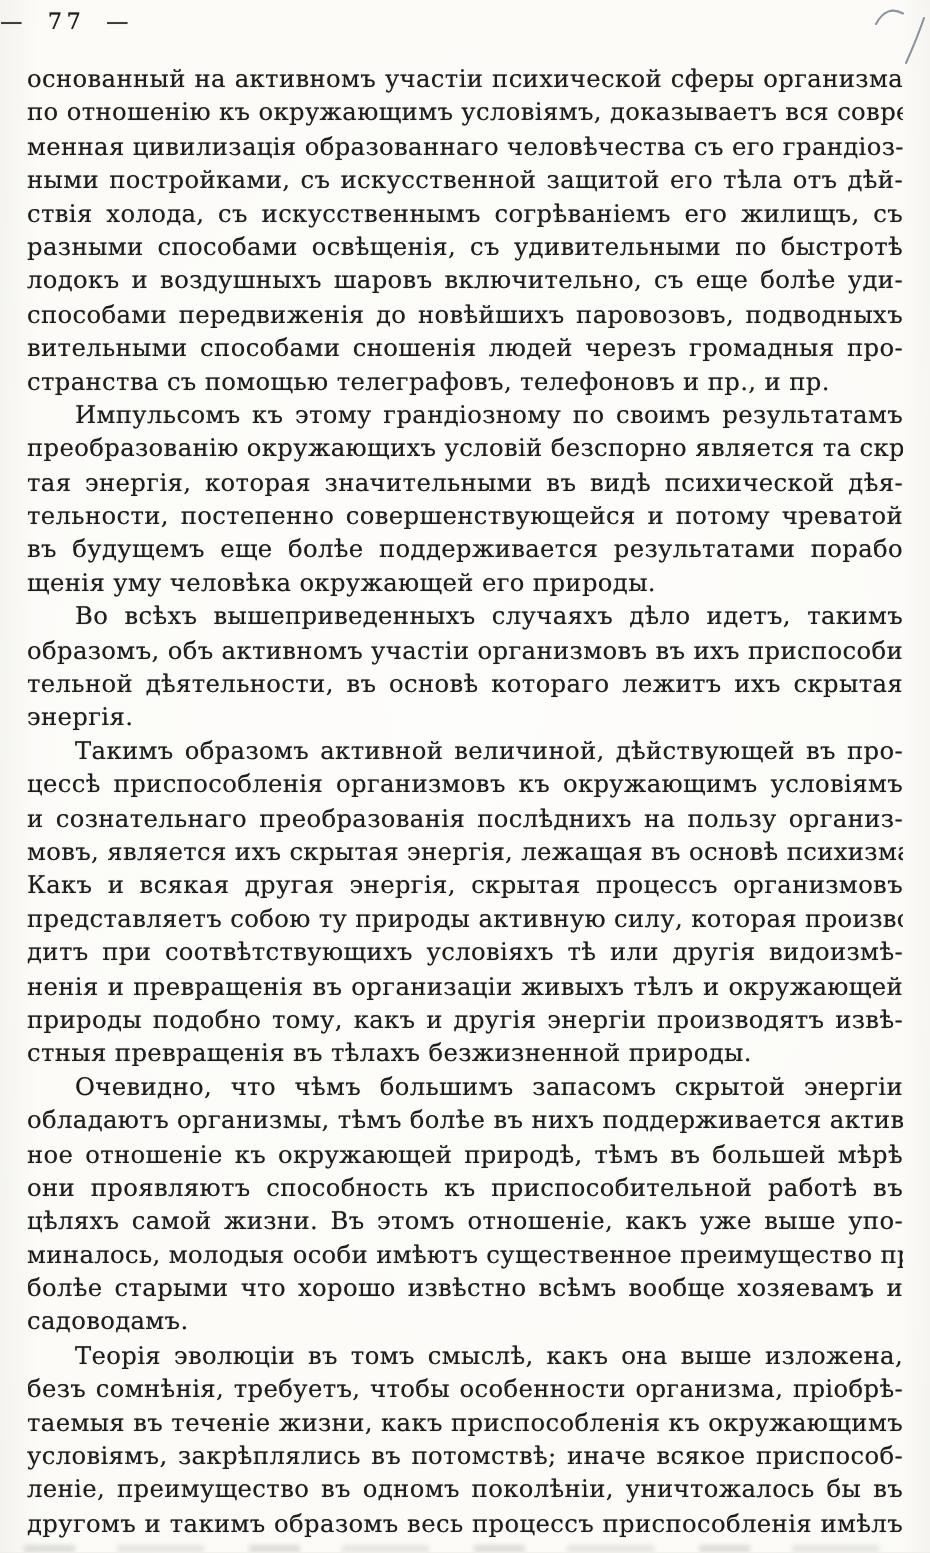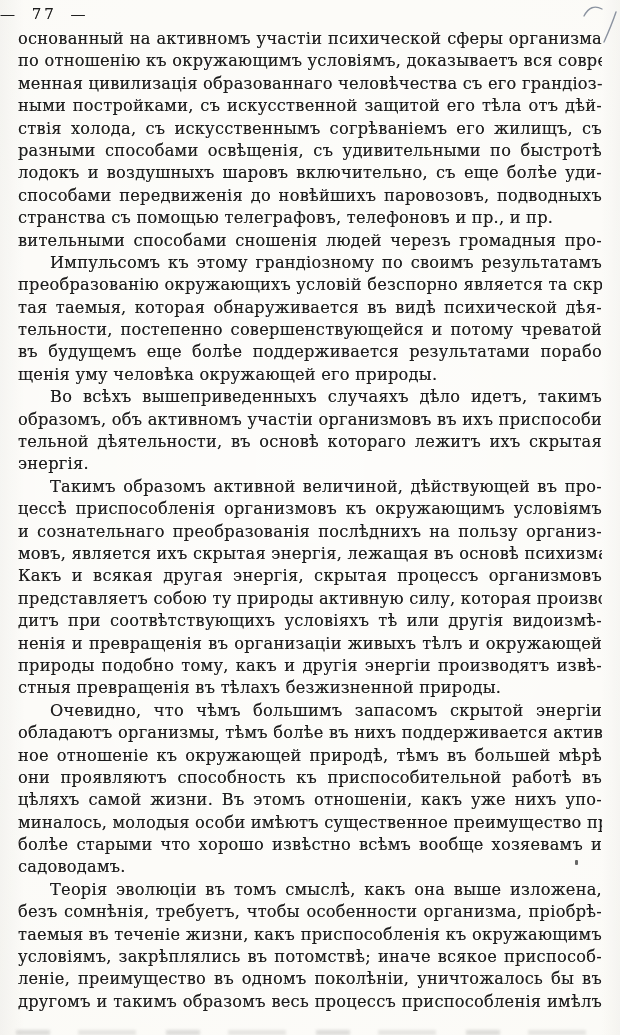--- a/index.html
+++ b/index.html
@@ -26,21 +26,21 @@
     left: 0;
     right: 0;
     font-size: 15px;
     letter-spacing: 3px;
     word-spacing: 6px;
     color: var(--ink, #1d1d1d);
     text-shadow: 0 0 0.5px rgba(20,20,20,0.6);
   }
   .body-col {
     position: absolute;
-    top: 28px;
+    top: 42px;
     left: 18px;
     width: 584px;
   }
   .line {
     font-size: 16.2px;
     line-height: 22.4px;
     height: 22.4px;
     overflow: hidden;
     text-align: justify;
     text-align-last: justify;
@@ -99,25 +99,25 @@
 
   <div class="body-col" id="page-body">
       <div class="line">основанный на активномъ участіи психической сферы организма</div>
       <div class="line">по отношенію къ окружающимъ условіямъ, доказываетъ вся совре-</div>
       <div class="line">менная цивилизація образованнаго человѣчества съ его грандіоз-</div>
       <div class="line">ными постройками, съ искусственной защитой его тѣла отъ дѣй-</div>
       <div class="line">ствія холода, съ искусственнымъ согрѣваніемъ его жилищъ, съ</div>
       <div class="line">разными способами освѣщенія, съ удивительными по быстротѣ</div>
       <div class="line">лодокъ и воздушныхъ шаровъ включительно, съ еще болѣе уди-</div>
       <div class="line">способами передвиженія до новѣйшихъ паровозовъ, подводныхъ</div>
+      <div class="line">вительными способами сношенія людей черезъ громадныя про-</div>
       <div class="line end">странства съ помощью телеграфовъ, телефоновъ и пр., и пр.</div>
-      <div class="line">вительными способами сношенія людей черезъ громадныя про-</div>
       <div class="line indent">Импульсомъ къ этому грандіозному по своимъ результатамъ</div>
       <div class="line">преобразованію окружающихъ условій безспорно является та скры-</div>
-      <div class="line">тая таемыя, которая обнаруживается въ видѣ психической дѣя-</div>
+      <div class="line">тая энергія, которая значительными въ видѣ психической дѣя-</div>
       <div class="line">тельности, постепенно совершенствующейся и потому чреватой</div>
       <div class="line">въ будущемъ еще болѣе поддерживается результатами порабо</div>
       <div class="line end">щенія уму человѣка окружающей его природы.</div>
       <div class="line indent">Во всѣхъ вышеприведенныхъ случаяхъ дѣло идетъ, такимъ</div>
       <div class="line">образомъ, объ активномъ участіи организмовъ въ ихъ приспособи-</div>
       <div class="line">тельной дѣятельности, въ основѣ котораго лежитъ ихъ скрытая</div>
       <div class="line end">энергія.</div>
       <div class="line indent">Такимъ образомъ активной величиной, дѣйствующей въ про-</div>
       <div class="line">цессѣ приспособленія организмовъ къ окружающимъ условіямъ</div>
       <div class="line">и сознательнаго преобразованія послѣднихъ на пользу организ-</div>
@@ -125,21 +125,21 @@
       <div class="line">Какъ и всякая другая энергія, скрытая процессъ организмовъ</div>
       <div class="line">представляетъ собою ту природы активную силу, которая произво-</div>
       <div class="line">дитъ при соотвѣтствующихъ условіяхъ тѣ или другія видоизмѣ-</div>
       <div class="line">ненія и превращенія въ организаціи живыхъ тѣлъ и окружающей</div>
       <div class="line">природы подобно тому, какъ и другія энергіи производятъ извѣ-</div>
       <div class="line end">стныя превращенія въ тѣлахъ безжизненной природы.</div>
       <div class="line indent">Очевидно, что чѣмъ большимъ запасомъ скрытой энергіи</div>
       <div class="line">обладаютъ организмы, тѣмъ болѣе въ нихъ поддерживается актив-</div>
       <div class="line">ное отношеніе къ окружающей природѣ, тѣмъ въ большей мѣрѣ</div>
       <div class="line">они проявляютъ способность къ приспособительной работѣ въ</div>
-      <div class="line">цѣляхъ самой жизни. Въ этомъ отношеніи, какъ уже нихъ упо-</div>
+      <div class="line">цѣляхъ самой жизни. Въ этомъ отношеніе, какъ уже выше упо-</div>
       <div class="line">миналось, молодыя особи имѣютъ существенное преимущество предъ</div>
       <div class="line">болѣе старыми что хорошо извѣстно всѣмъ вообще хозяевамъ и</div>
       <div class="line end">садоводамъ.</div>
       <div class="line indent">Теорія эволюціи въ томъ смыслѣ, какъ она выше изложена,</div>
       <div class="line">безъ сомнѣнія, требуетъ, чтобы особенности организма, пріобрѣ-</div>
       <div class="line">таемыя въ теченіе жизни, какъ приспособленія къ окружающимъ</div>
       <div class="line">условіямъ, закрѣплялись въ потомствѣ; иначе всякое приспособ-</div>
       <div class="line">леніе, преимущество въ одномъ поколѣніи, уничтожалось бы въ</div>
       <div class="line">другомъ и такимъ образомъ весь процессъ приспособленія имѣлъ</div>
     </div>

